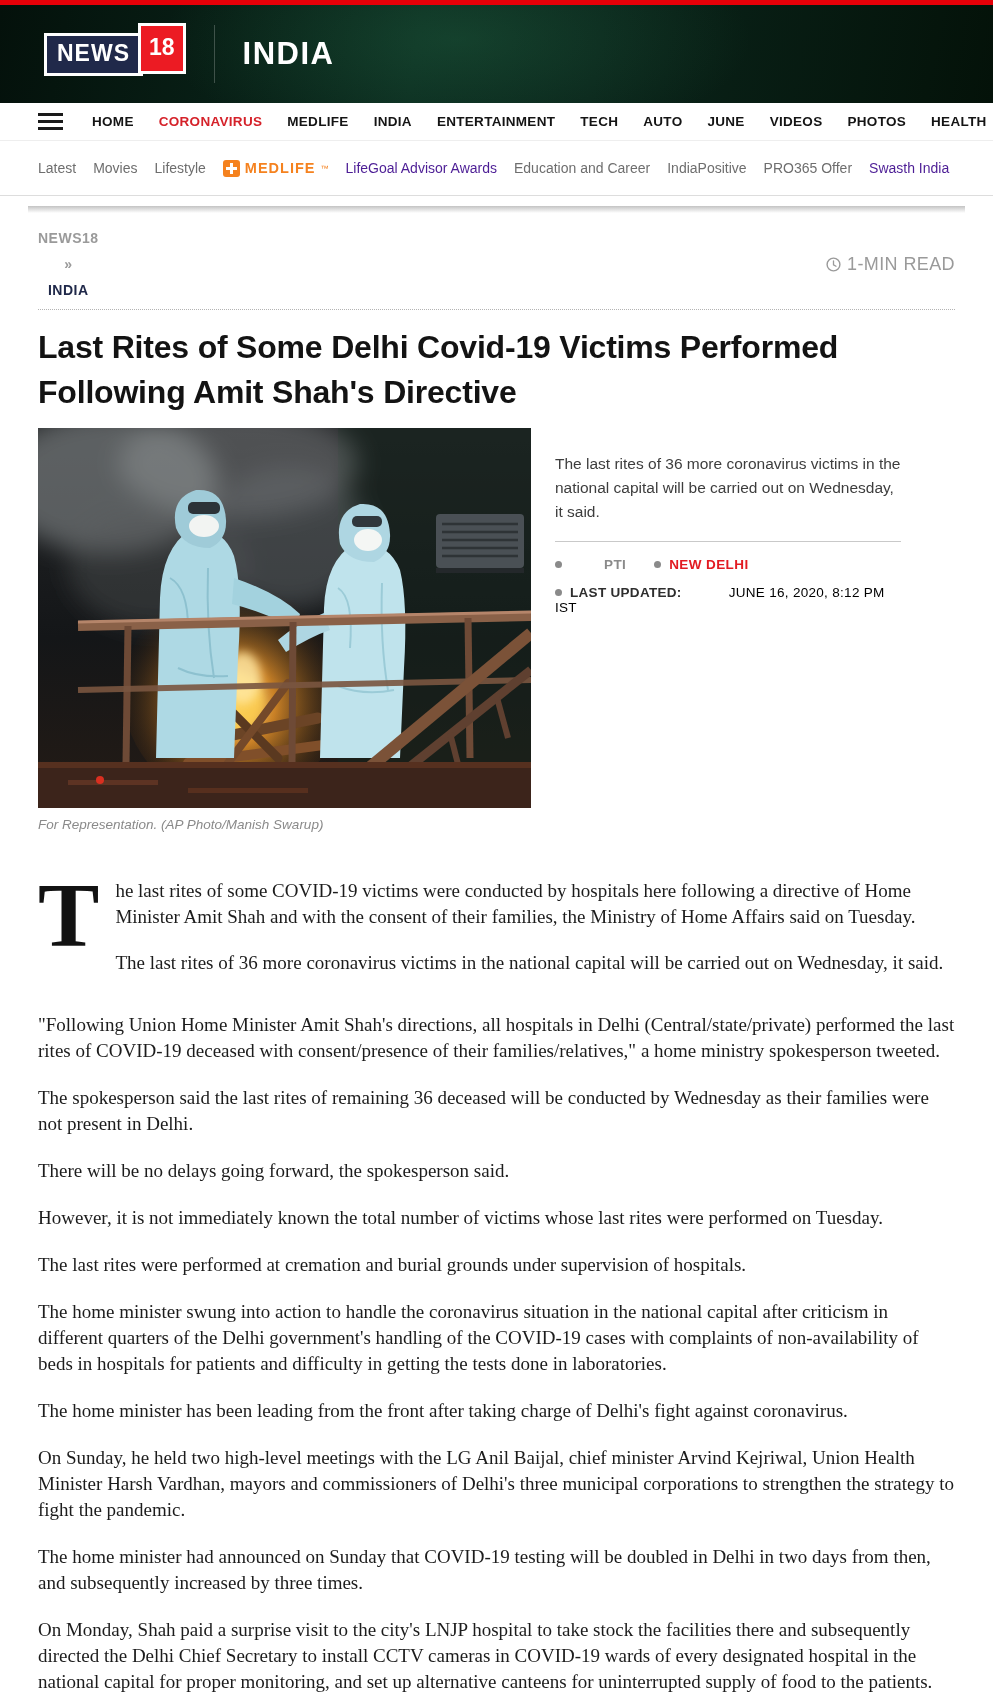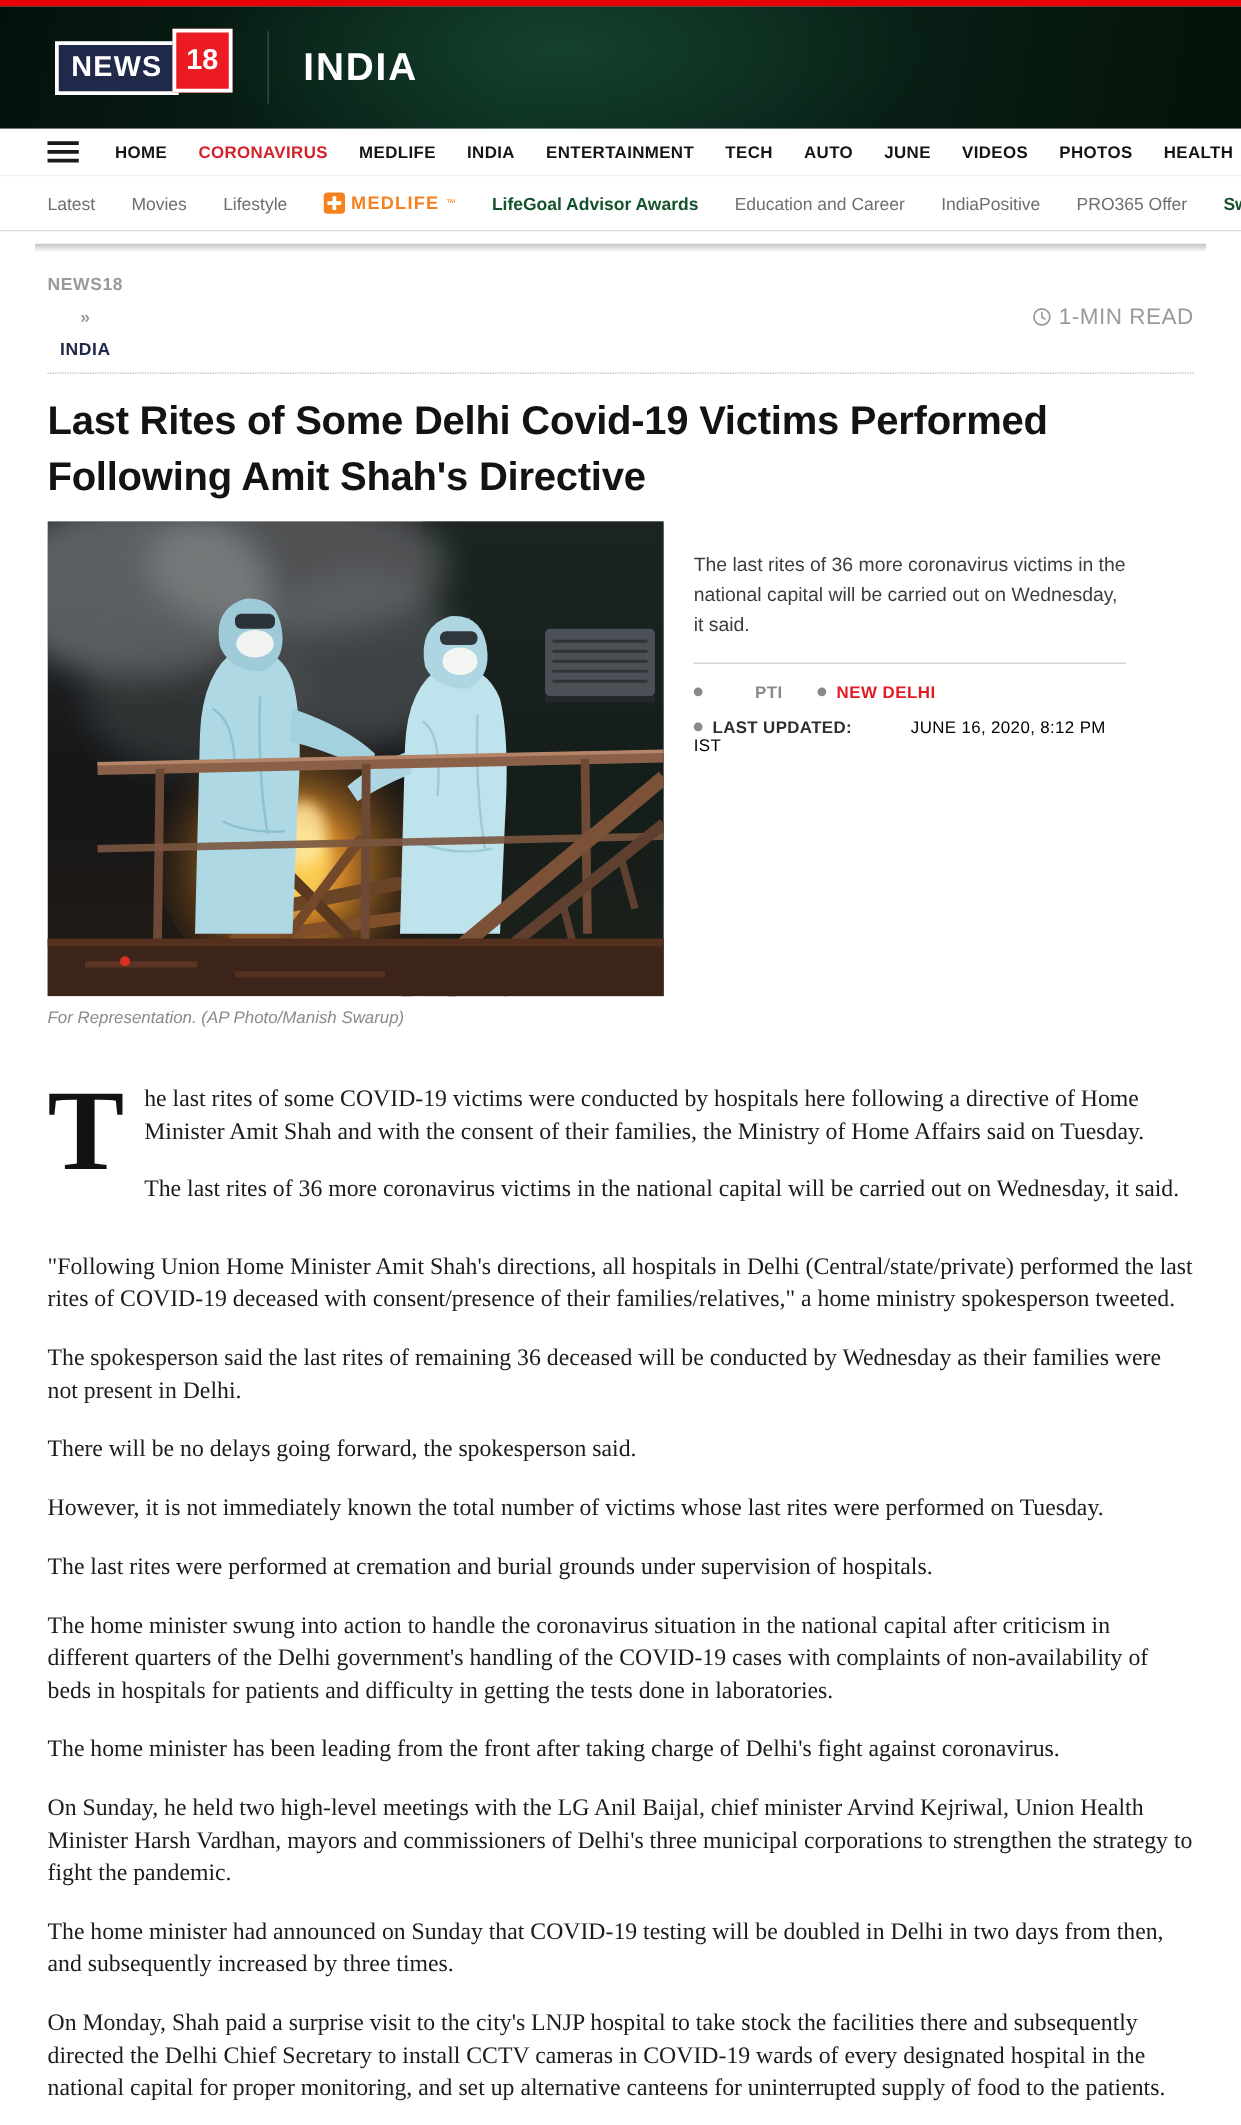--- a/index.html
+++ b/index.html
@@ -22,24 +22,24 @@
     font-size:31px; font-weight:700; color:#fff; letter-spacing:1.5px; height:58px; display:flex; align-items:center; }
 
   
   .primary-nav { height:37px; background:#fff; display:flex; align-items:center; gap:25px; padding-left:38px; }
   .hamburger { display:flex; flex-direction:column; gap:4px; cursor:pointer; margin-right:4px; }
   .hamburger i { display:block; width:25px; height:3px; background:#1a1a1a; }
   .pnav-item { font-size:13.5px; font-weight:700; color:#141414; letter-spacing:0.3px; cursor:pointer; white-space:nowrap; }
   .pnav-item.active { color:#d5222a; }
 
   
-  .secondary-nav { height:45px; background:#fff; border-top:1px solid #eee; border-bottom:1px solid #ddd;
-    display:flex; align-items:center; gap:29px; padding-left:38px; font-size:14px; color:#6e6e6e; }
+  .secondary-nav { height:56px; background:#fff; border-top:1px solid #eee; border-bottom:1px solid #ddd;
+    display:flex; align-items:center; gap:17px; padding-left:38px; font-size:14px; color:#6e6e6e; }
   .snav-item { cursor:pointer; white-space:nowrap; }
-  .snav-item.red { color:#14532d;font-weight:bold; }
+  .snav-item.red { color:#4c1d95; }
   .medlife { display:flex; align-items:center; gap:5px; cursor:pointer; }
   .medlife-box { width:17px; height:17px; background:#f5821f; border-radius:3px; position:relative; }
   .medlife-box::before { content:""; position:absolute; left:7px; top:3px; width:3px; height:11px; background:#fff; }
   .medlife-box::after  { content:""; position:absolute; left:3px; top:7px; width:11px; height:3px; background:#fff; }
   .medlife-text { color:#f5821f; font-weight:700; letter-spacing:1px; font-size:14.5px; }
   .medlife-tm { color:#f5821f; font-size:8px; vertical-align:super; }
 
   
   .content-shell { width:937px; margin:10px auto 0; }
   .top-shade { height:7px; background:linear-gradient(#c3c3c3, #ffffff); }

